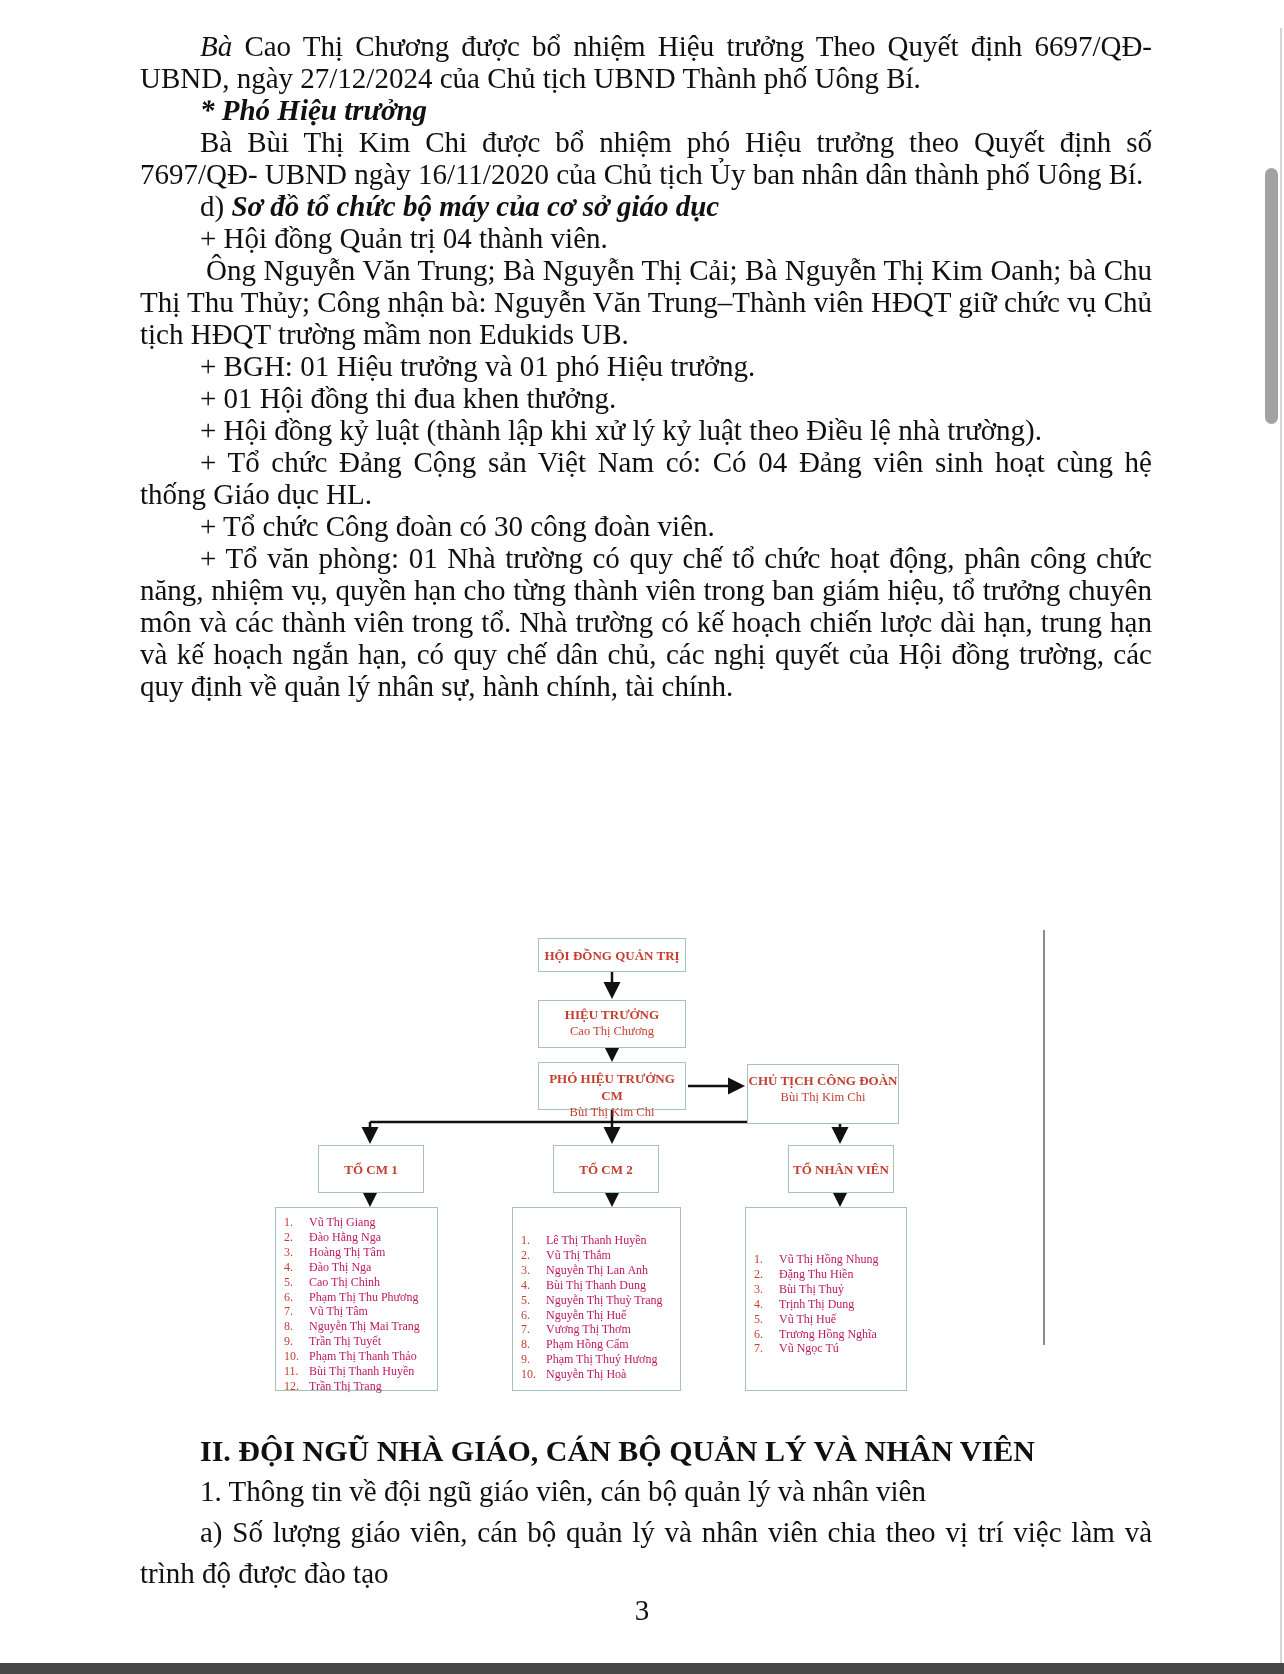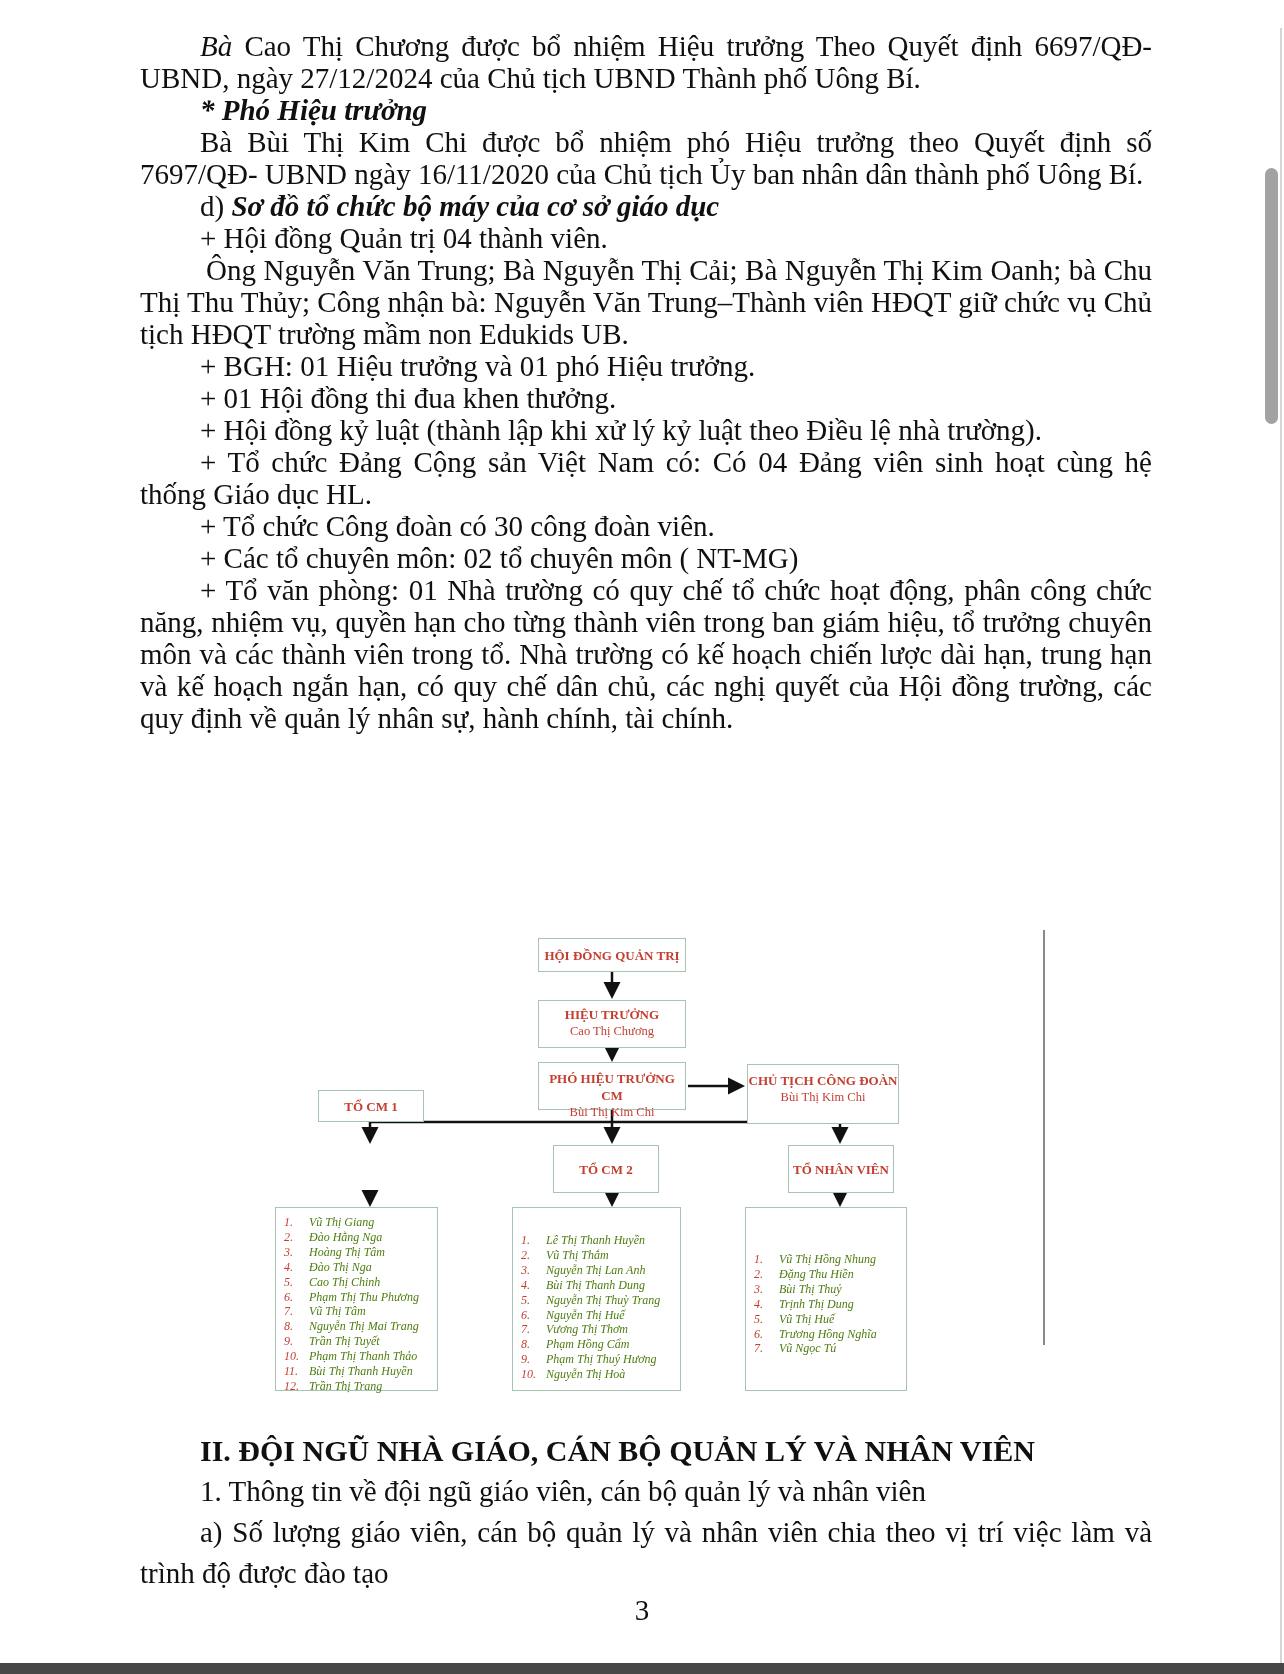--- a/index.html
+++ b/index.html
@@ -30,22 +30,22 @@
     font-family:"Liberation Serif","DejaVu Serif",serif;
   }
   .cbox .t{display:block;font-weight:bold;font-size:13px;line-height:17px;}
   .cbox .n{display:block;font-size:12.5px;line-height:16px;}
   .one{display:flex;align-items:center;justify-content:center;}
   .pad{padding-top:5px;}
   .memberlist{position:absolute;box-sizing:border-box;background:#fff;
     border:1.5px solid #a6c3b5;}
   .memberlist ol{margin:0;padding:0;list-style:none;counter-reset:m;}
   .memberlist li{
-    counter-increment:m;color:#4d7c0f;font-size:12px;line-height:14.9px;
-    white-space:nowrap;padding-left:8px;font-style:italic;
+    counter-increment:m;color:#be185d;font-size:12px;line-height:14.9px;
+    white-space:nowrap;padding-left:8px;
   }
   .memberlist li::before{
     content:counter(m) ".";display:inline-block;width:25px;color:#c43e30;
   }
   .pt8{padding-top:7px;}
   .pt24{padding-top:25px;}
   .pt46{padding-top:44px;}
   
   .vline-right{position:absolute;left:1043px;top:930px;width:2px;height:415px;background:#8a8a8a;}
   .edge-line{position:absolute;left:1280px;top:28px;width:2px;height:1646px;background:#d6d6d6;}
@@ -62,21 +62,20 @@
   <p class="ind p-tall bi">* Phó Hiệu trưởng</p>
   <p class="ind">Bà Bùi Thị Kim Chi được bổ nhiệm phó Hiệu trưởng theo Quyết định số 7697/QĐ- UBND ngày 16/11/2020 của Chủ tịch Ủy ban nhân dân thành phố Uông Bí.</p>
   <p class="ind"><span>d) </span><span class="bi">Sơ đồ tổ chức bộ máy của cơ sở giáo dục</span></p>
   <p class="ind">+ Hội đồng Quản trị 04 thành viên.</p>
   <p class="ind2 council">Ông Nguyễn Văn Trung; Bà Nguyễn Thị Cải; Bà Nguyễn Thị Kim Oanh; bà Chu Thị Thu Thủy; Công nhận bà: Nguyễn Văn Trung–Thành viên HĐQT giữ chức vụ Chủ tịch HĐQT trường mầm non Edukids UB.</p>
   <p class="ind">+ BGH: 01 Hiệu trưởng và 01 phó Hiệu trưởng.</p>
   <p class="ind">+ 01 Hội đồng thi đua khen thưởng.</p>
   <p class="ind">+ Hội đồng kỷ luật (thành lập khi xử lý kỷ luật theo Điều lệ nhà trường).</p>
   <p class="ind">+ Tổ chức Đảng Cộng sản Việt Nam có: Có 04 Đảng viên sinh hoạt cùng hệ thống Giáo dục HL.</p>
   <p class="ind">+ Tổ chức Công đoàn có 30 công đoàn viên.</p>
-  <p class="ind">+ Các tổ chuyên môn: 02 tổ chuyên môn ( NT-MG)</p>
   <p class="ind">+ Tổ văn phòng: 01 Nhà trường có quy chế tổ chức hoạt động, phân công chức năng, nhiệm vụ, quyền hạn cho từng thành viên trong ban giám hiệu, tổ trưởng chuyên môn và các thành viên trong tổ. Nhà trường có kế hoạch chiến lược dài hạn, trung hạn và kế hoạch ngắn hạn, có quy chế dân chủ, các nghị quyết của Hội đồng trường, các quy định về quản lý nhân sự, hành chính, tài chính.</p>
 </div>
 
 <svg class="arrows" viewBox="0 0 800 560">
   <defs>
     <marker id="ah" markerWidth="8" markerHeight="8" refX="5" refY="3.5" orient="auto">
       <path d="M0,0 L7,3.5 L0,7 Z" fill="#111"></path>
     </marker>
   </defs>
   <g stroke="#111" stroke-width="2.5" fill="none">
@@ -106,21 +105,21 @@
 <div class="cbox pad" style="left:538px;top:1062px;width:148px;height:48px;padding-top:7px;">
   <span class="t">PHÓ HIỆU TRƯỞNG CM</span>
   <span class="n">Bùi Thị Kim Chi</span>
 </div>
 
 <div class="cbox pad" style="left:747px;top:1064px;width:152px;height:60px;padding-top:7px;">
   <span class="t">CHỦ TỊCH CÔNG ĐOÀN</span>
   <span class="n">Bùi Thị Kim Chi</span>
 </div>
 
-<div class="cbox one" style="left:318px;top:1090px;width:106px;height:32px;">
+<div class="cbox one" style="left:318px;top:1145px;width:106px;height:48px;">
   <span class="t">TỔ CM 1</span>
 </div>
 <div class="cbox one" style="left:553px;top:1145px;width:106px;height:48px;">
   <span class="t">TỔ CM 2</span>
 </div>
 <div class="cbox one" style="left:788px;top:1145px;width:106px;height:48px;">
   <span class="t">TỔ NHÂN VIÊN</span>
 </div>
 
 <div class="memberlist pt8" style="left:275px;top:1207px;width:163px;height:184px;">

